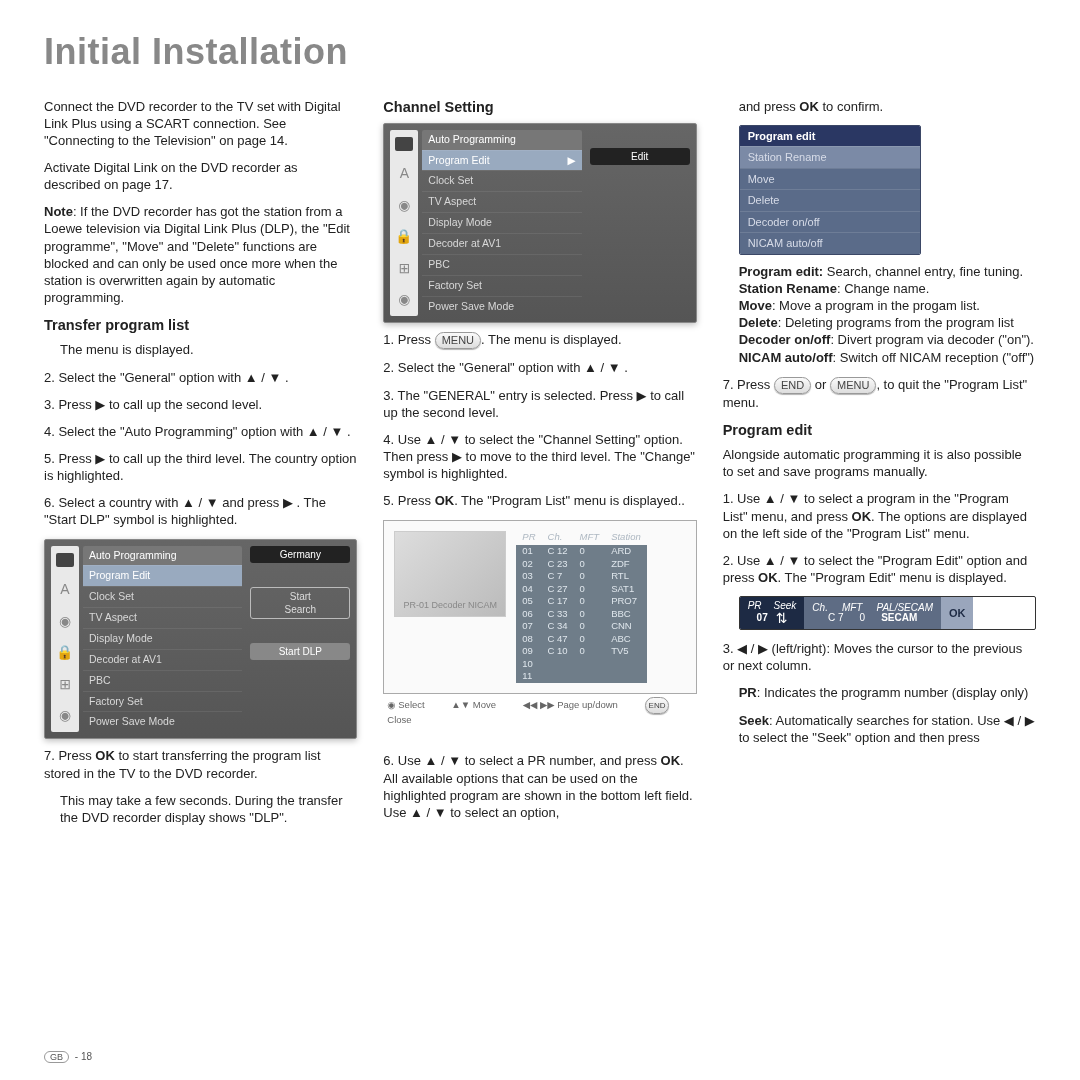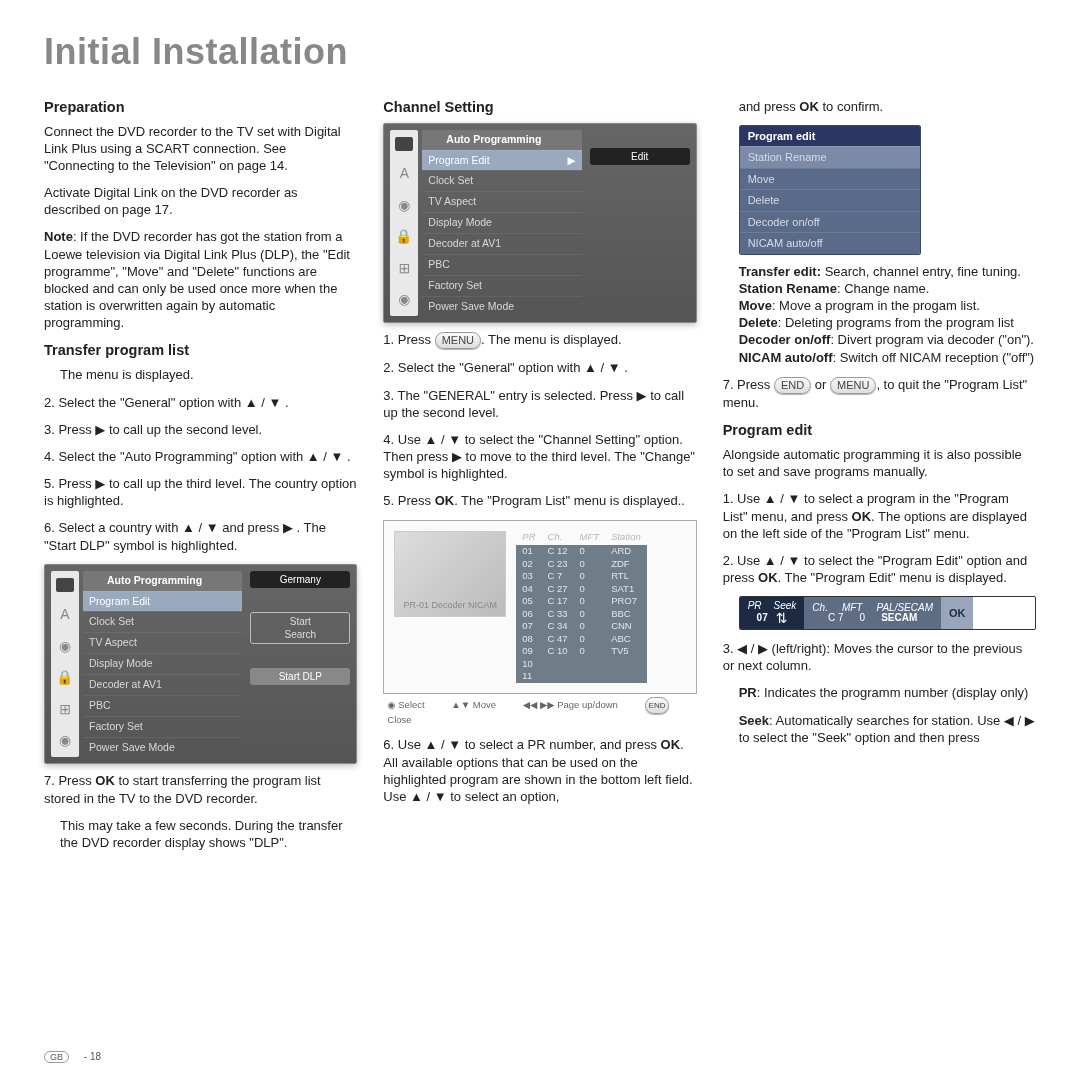--- a/index.html
+++ b/index.html
@@ -7,58 +7,57 @@
 h2{font-size:14.5px;font-weight:bold;color:#222;margin:0 0 6px 0}
 .cols{display:flex;gap:26px}
 .col{flex:1;min-width:0}
 p{margin:0 0 10px 0}
 .btn{display:inline-block;border:1px solid #999;border-radius:9px;background:linear-gradient(#fafafa,#ddd);padding:0 6px;font-size:11px;line-height:15px;vertical-align:middle;color:#444;box-shadow:0 1px 1px rgba(0,0,0,.3)}
 .menu-box{border:1px solid #888;background:linear-gradient(#666,#555);border-radius:2px;padding:6px 6px 6px 6px;display:flex;font-size:10.5px;color:#d8d8d8;margin:6px 0 8px 0;box-shadow:0 2px 6px rgba(0,0,0,.25)}
 .menu-icons{width:28px;display:flex;flex-direction:column;gap:6px;align-items:center;justify-content:space-around;background:#e9e9e9;border-radius:2px;padding:4px 0;margin-right:4px}
 .menu-icons .sq{width:18px;height:14px;background:#444;border-radius:2px}
 .menu-icons .ic{color:#888;font-size:14px}
 .menu-list{flex:1;display:flex;flex-direction:column}
-.menu-list .hd{background:#777;color:#fff;font-weight:bold;padding:3px 24px;border-radius:2px 2px 0 0}
+.menu-list .hd{background:#777;color:#fff;font-weight:normal;padding:3px 6px;border-radius:2px 2px 0 0}
 .menu-list .row{padding:3px 6px;border-top:1px solid rgba(255,255,255,.08)}
 .menu-list .row.sel{background:#99aabf;color:#fff}
 .rside{width:100px;display:flex;flex-direction:column;gap:24px;padding-left:8px}
 .rside .tag{background:#222;color:#fff;font-size:10px;padding:2px 24px;border-radius:3px;text-align:center}
 .rside .tag.lt{background:#888}
 .rside .tag.ol{background:transparent;border:1px solid #bbb;color:#ddd}
 .bold{font-weight:bold}
 .tbl-menu{border:1px solid #3b4766;border-radius:2px;overflow:hidden;font-size:11px;color:#d7dce8;width:180px;margin:8px 0}
 .tbl-menu .th{background:#2a3763;color:#fff;padding:3px 8px;font-weight:bold}
 .tbl-menu .tr{background:#5a6b89;padding:3px 8px;border-top:1px solid rgba(255,255,255,.12)}
 .tbl-menu .tr.sel{background:#7b8aa6}
 .plist{border:1px solid #aaa;padding:10px;font-size:9.5px;display:flex;gap:10px;margin:6px 0 2px 0;background:#fafafa}
 .plist .thumb{width:110px;height:80px;background:linear-gradient(135deg,#ddd,#bbb);border:1px solid #ccc;display:flex;align-items:flex-end;justify-content:center;color:#888;font-size:9px;padding-bottom:4px}
 .plist table{border-collapse:collapse;font-size:9.5px;color:#9ba8b4}
 .plist th{color:#aeb8c2;font-weight:normal;text-align:left;padding:0 6px 2px 6px;font-style:italic}
 .plist td{padding:0 6px;background:#6f7d89;color:#dfe6ec}
-.plegend{font-size:9.5px;color:#666;margin:3px 0 10px 4px}
+.plegend{font-size:9.5px;color:#666;margin:3px 0 26px 4px}
 .plegend span{margin-right:12px}
 .peditbar{display:flex;gap:0;font-size:11px;color:#fff;align-items:stretch;border:1px solid #333;border-radius:2px;overflow:hidden;margin:6px 0 10px 0}
 .peditbar>div{padding:4px 8px;display:flex;align-items:center;justify-content:center}
 .peditbar .dk{background:#1d2a44}
 .peditbar .gy{background:#5e6c84}
 .peditbar .lt{background:#9aa6bc;color:#1d2a44;font-weight:bold}
 .peditbar .it{font-style:italic;font-size:10px}
 .pagefoot{position:absolute;bottom:16px;left:44px;font-size:10px;color:#555}
-.pagefoot .gb{border:1px solid #999;border-radius:9px;padding:0 5px;font-size:9px;margin-right:12px}
+.pagefoot .gb{border:1px solid #999;border-radius:9px;padding:0 5px;font-size:9px;margin-right:3px}
 .indent{margin-left:16px}
 </style>
 </head>
 <body>
 
 <h1>Initial Installation</h1>
 
 <div class="cols">
 
 <div class="col">
-  <h2>Preparation</h2>
   <p>Connect the DVD recorder to the TV set with Digital Link Plus using a SCART connection. See "Connecting to the Television" on page 14.</p>
   <p>Activate Digital Link on the DVD recorder as described on page 17.</p>
   <p><span class="bold">Note</span><span>: If the DVD recorder has got the station from a Loewe television via Digital Link Plus (DLP), the "Edit programme", "Move" and "Delete" functions are blocked and can only be used once more when the station is overwritten again by automatic programming.</span></p>
 
   <h2>Transfer program list</h2>
   <p class="indent">The menu is displayed.</p>
   <p>2. Select the "General" option with ▲ / ▼ .</p>
   <p>3. Press  ▶  to call up the second level.</p>
   <p>4. Select the "Auto Programming" option with ▲ / ▼ .</p>
   <p>5. Press  ▶  to call up the third level. The country option is highlighted.</p>
@@ -225,21 +224,21 @@
   <div class="tbl-menu indent">
     <div class="th">Program edit</div>
     <div class="tr sel">Station Rename</div>
     <div class="tr">Move</div>
     <div class="tr">Delete</div>
     <div class="tr">Decoder on/off</div>
     <div class="tr">NICAM auto/off</div>
   </div>
 
   <p class="indent">
-    <span class="bold">Transfer edit:</span><span> Search, channel entry, fine tuning.</span><br>
+    <span class="bold">Program edit:</span><span> Search, channel entry, fine tuning.</span><br>
     <span class="bold">Station Rename</span><span>: Change name.</span><br>
     <span class="bold">Move</span><span>: Move a program in the progam list.</span><br>
     <span class="bold">Delete</span><span>: Deleting programs from the program list</span><br>
     <span class="bold">Decoder on/off</span><span>: Divert program via decoder ("on").</span><br>
     <span class="bold">NICAM auto/off</span><span>: Switch off NICAM reception ("off")</span>
   </p>
 
   <p><span>7. Press </span><span class="btn">END</span><span> or </span><span class="btn">MENU</span><span>, to quit the "Program List" menu.</span></p>
 
   <h2>Program edit</h2>

